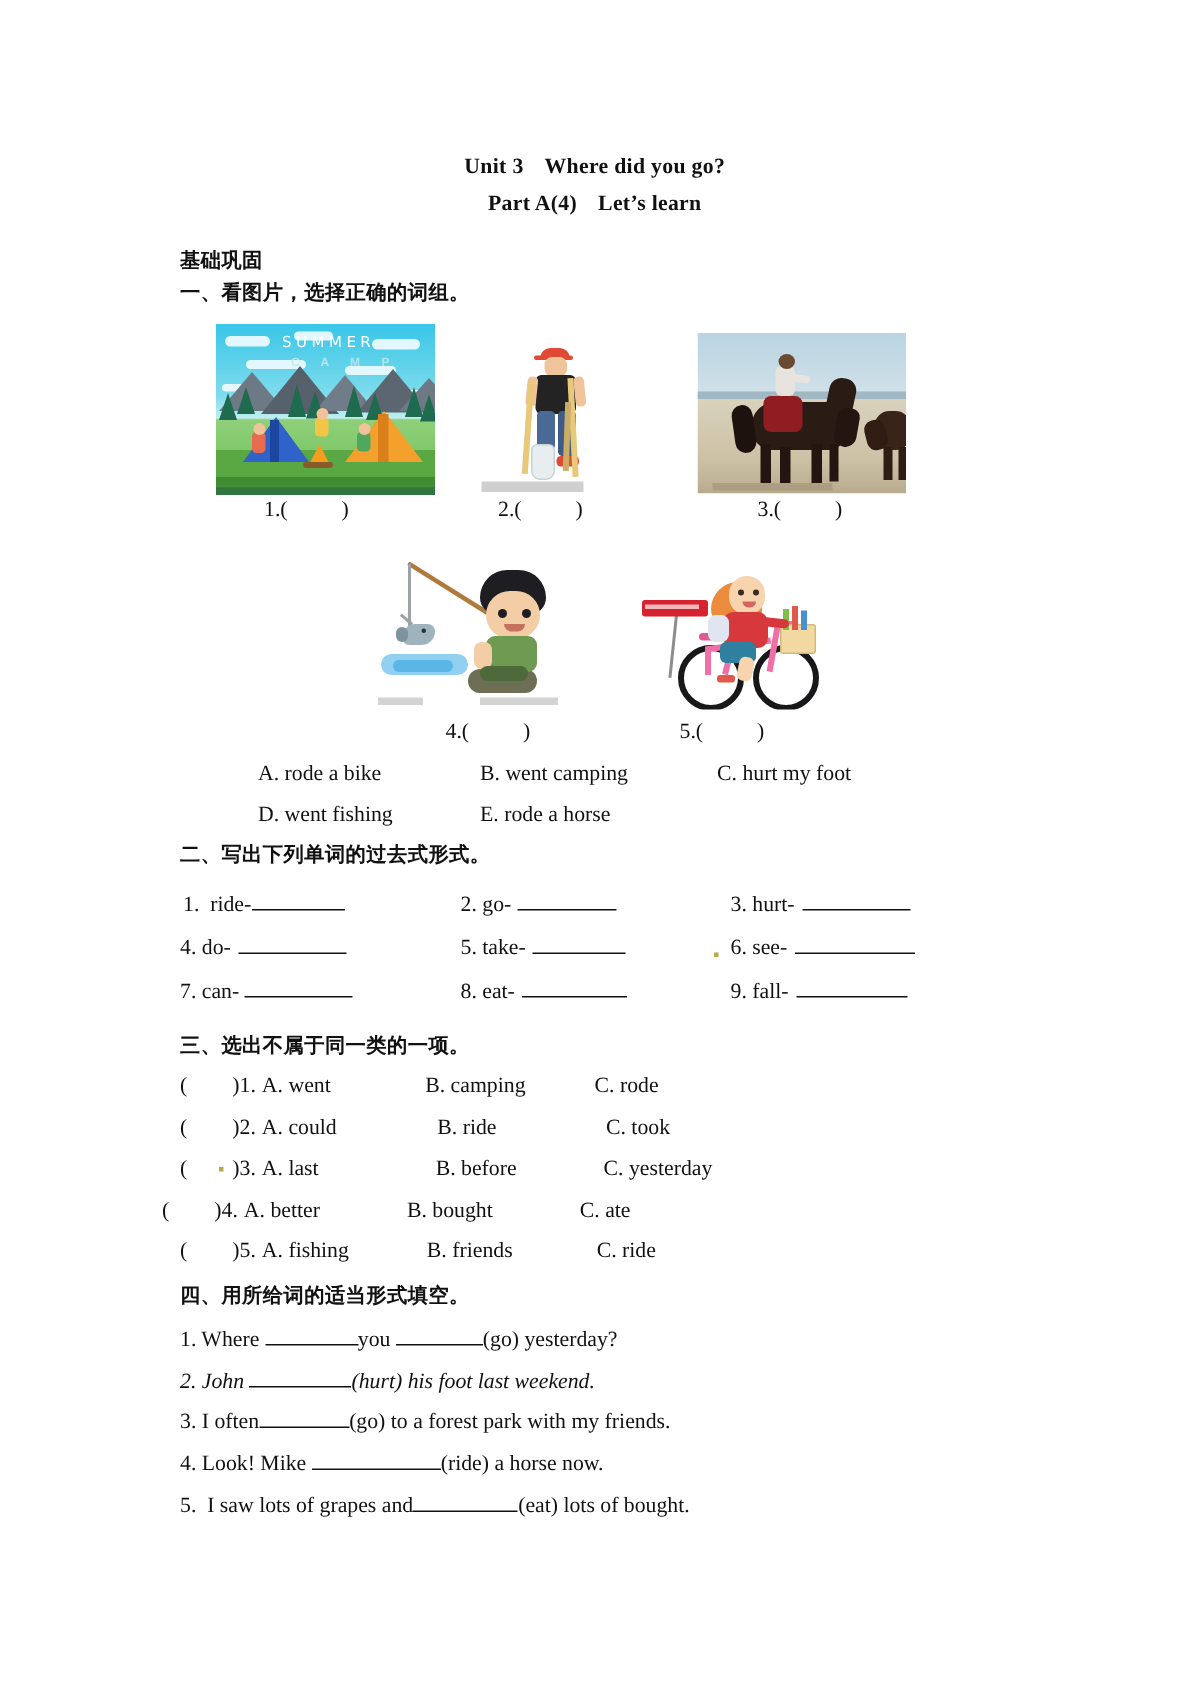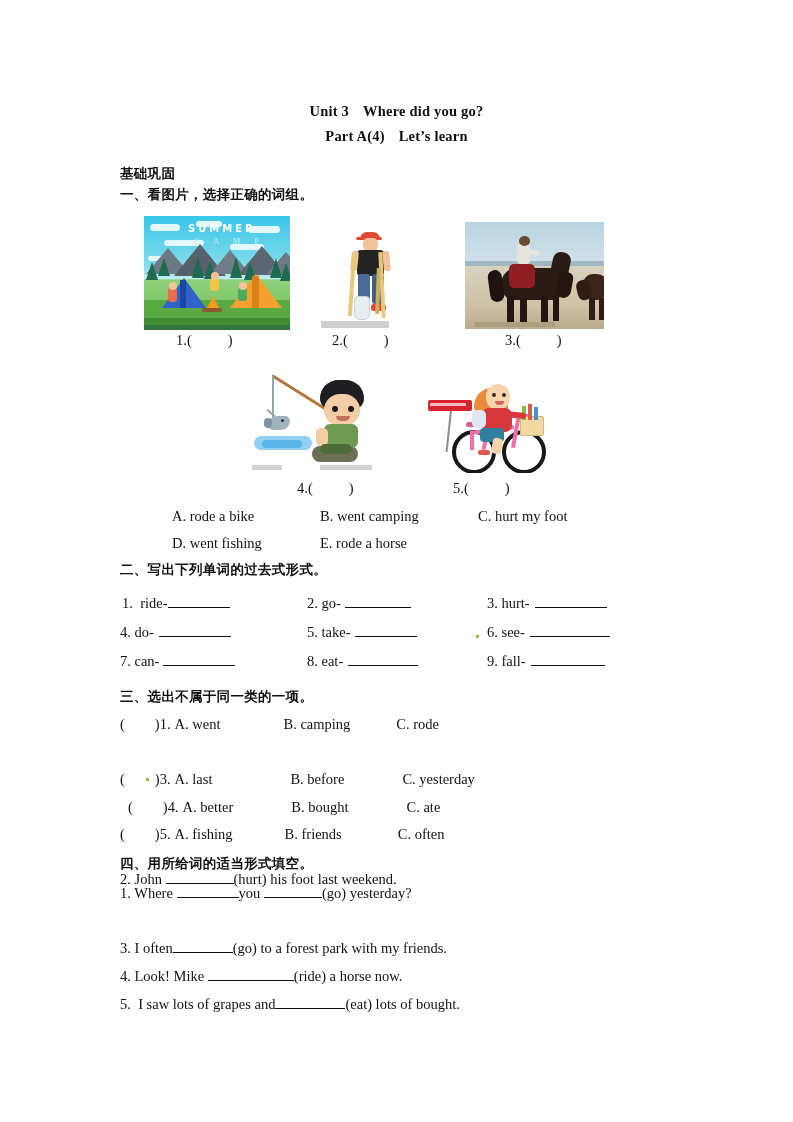--- a/index.html
+++ b/index.html
@@ -43,22 +43,22 @@
   
   .camp{position:relative;width:100%;height:100%;background:linear-gradient(#39c6e8 0%,#7fdcec 42%,#bfeef2 55%,#8fd07a 56%,#6bbd55 100%);}
   .camp .cloud{position:absolute;background:#eafaff;border-radius:40px;opacity:.95;}
   .camp .mtn{position:absolute;width:0;height:0;border-style:solid;border-color:transparent;}
   .camp .tree{position:absolute;width:0;height:0;border-left:6px solid transparent;border-right:6px solid transparent;border-bottom:18px solid #1f6b4f;}
   .camp .tent{position:absolute;width:0;height:0;border-left:22px solid transparent;border-right:22px solid transparent;}
   .camp .grass{position:absolute;left:0;right:0;bottom:0;height:30px;background:#5aa844;}
   .camp .grass2{position:absolute;left:0;right:0;bottom:0;height:12px;background:#3f8c33;}
   .camp .fire{position:absolute;width:0;height:0;border-left:7px solid transparent;border-right:7px solid transparent;border-bottom:14px solid #f59d1c;}
   .camp .kid{position:absolute;border-radius:3px;}
-  .camp .st{position:absolute;color:#ffffff;font-family:"DejaVu Sans",sans-serif;font-weight:bold;letter-spacing:3px;}
-  .camp .st2{position:absolute;color:#bfe9ef;font-family:Liberation Serif, serif;font-weight:bold;letter-spacing:6px;opacity:.85;text-align:center;}
+  .camp .st{position:absolute;color:#ffffff;font-family:"DejaVu Sans",sans-serif;font-weight:normal;letter-spacing:3px;}
+  .camp .st2{position:absolute;color:#bfe9ef;font-family:Liberation Sans, sans-serif;font-weight:bold;letter-spacing:6px;opacity:.85;text-align:center;}
   .camp .strip{position:absolute;left:0;right:0;bottom:0;height:5px;background:#2d6b46;opacity:.7;}
 
   
   .crutch-scene{position:relative;width:100%;height:100%;background:#fff;}
   .crutch-scene .pc{position:absolute;}
   .crutch-scene .wm{position:absolute;left:3px;bottom:2px;width:68px;height:7px;background:#cfcfcf;}
 
   
   .beach{position:relative;width:100%;height:100%;background:linear-gradient(#b9d4e2 0%,#cfe0e8 36%,#d9d2bd 40%,#cdc2a6 78%,#b9ab8d 100%);}
   .beach .sea{position:absolute;left:0;right:0;top:36%;height:5%;background:#9fb8c3;}
@@ -299,33 +299,34 @@
   <div class="row" style="left:487px;top:624px;"><span>6. see-</span><span class="bl" style="width:80px;margin-left:5px;"></span></div>
 
   <div class="row" style="left:120px;top:653px;"><span>7. can-</span><span class="bl" style="width:72px;margin-left:4px;"></span></div>
   <div class="row" style="left:307px;top:653px;font-family:Liberation Serif, serif;"><span>8. eat-</span><span class="bl" style="width:70px;margin-left:5px;"></span></div>
   <div class="row" style="left:487px;top:653px;"><span>9. fall-</span><span class="bl" style="width:74px;margin-left:5px;"></span></div>
 
   <div class="cn-head sec-head" style="top:688px;">三、选出不属于同一类的一项。</div>
 
   <div class="row" style="left:120px;top:716px;"><span>(</span><span class="bl" style="width:30px;border-bottom:none;"></span><span>)</span><span>1.</span><span style="display:inline-block;width:4px;"></span><span>A. went</span><span style="display:inline-block;width:63px;"></span><span>B. camping</span><span style="display:inline-block;width:46px;"></span><span>C. rode</span></div>
 
+  <div class="row" style="left:120px;top:744px;"><span>(</span><span class="bl" style="width:30px;border-bottom:none;"></span><span>)</span><span>2.</span><span style="display:inline-block;width:4px;"></span><span>A. could</span><span style="display:inline-block;width:67px;"></span><span>B. ride</span><span style="display:inline-block;width:73px;"></span><span>C. took</span></div>
 
   <div class="dot" style="left:146px;top:778px;"></div>
   <div class="row" style="left:120px;top:771px;"><span>(</span><span class="bl" style="width:30px;border-bottom:none;"></span><span>)</span><span>3.</span><span style="display:inline-block;width:4px;"></span><span>A. last</span><span style="display:inline-block;width:78px;"></span><span>B. before</span><span style="display:inline-block;width:58px;"></span><span>C. yesterday</span></div>
 
-  <div class="row" style="left:128px;top:799px;"><span>(</span><span class="bl" style="width:30px;border-bottom:none;"></span><span>)</span><span>4.</span><span style="display:inline-block;width:4px;"></span><span>A. better</span><span style="display:inline-block;width:58px;"></span><span>B. bought</span><span style="display:inline-block;width:58px;"></span><span>C. ate</span></div>
-
-  <div class="row" style="left:120px;top:826px;"><span>(</span><span class="bl" style="width:30px;border-bottom:none;"></span><span>)</span><span>5.</span><span style="display:inline-block;width:4px;"></span><span>A. fishing</span><span style="display:inline-block;width:52px;"></span><span>B. friends</span><span style="display:inline-block;width:56px;"></span><span>C. often</span></div>
+  <div class="row" style="left:108px;top:799px;"><span>(</span><span class="bl" style="width:30px;border-bottom:none;"></span><span>)</span><span>4.</span><span style="display:inline-block;width:4px;"></span><span>A. better</span><span style="display:inline-block;width:58px;"></span><span>B. bought</span><span style="display:inline-block;width:58px;"></span><span>C. ate</span></div>
+
+  <div class="row" style="left:120px;top:826px;"><span>(</span><span class="bl" style="width:30px;border-bottom:none;"></span><span>)</span><span>5.</span><span style="display:inline-block;width:4px;"></span><span>A. fishing</span><span style="display:inline-block;width:52px;"></span><span>B. friends</span><span style="display:inline-block;width:56px;"></span><span>C. ride</span></div>
 
   <div class="cn-head sec-head" style="top:855px;">四、用所给词的适当形式填空。</div>
 
   <div class="row" style="left:120px;top:885px;"><span>1. Where </span><span class="bl" style="width:62px;"></span><span>you </span><span class="bl" style="width:58px;"></span><span>(go) yesterday?</span></div>
 
-  <div class="row" style="left:120px;top:871px;"><span>2. John </span><span class="bl" style="width:68px;"></span><span>(hurt) his foot last weekend.</span></div>
+  <div class="row" style="left:120px;top:913px;font-style:italic;"><span>2. John </span><span class="bl" style="width:68px;"></span><span>(hurt) his foot last weekend.</span></div>
 
   <div class="row" style="left:120px;top:940px;"><span>3. I often</span><span class="bl" style="width:60px;"></span><span>(go) to a forest park with my friends.</span></div>
 
   <div class="row" style="left:120px;top:968px;"><span>4. Look! Mike </span><span class="bl" style="width:86px;"></span><span>(ride) a horse now.</span></div>
 
   <div class="row" style="left:120px;top:996px;"><span>5.  I saw lots of grapes and</span><span class="bl" style="width:70px;"></span><span>(eat) lots of bought.</span></div>
 
 </div>
 
 </body></html>

